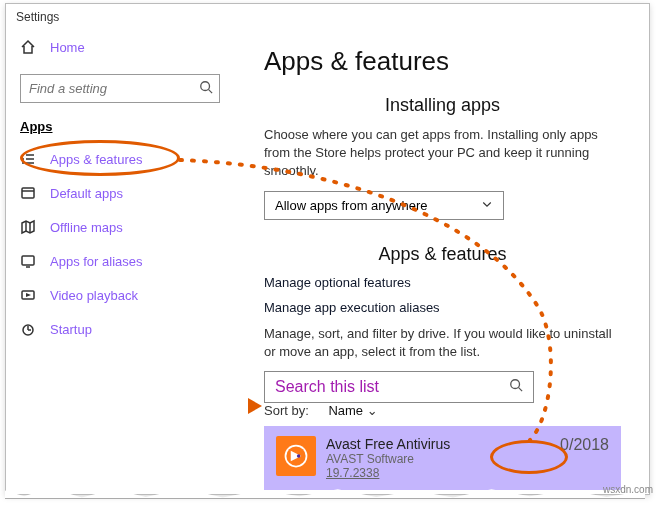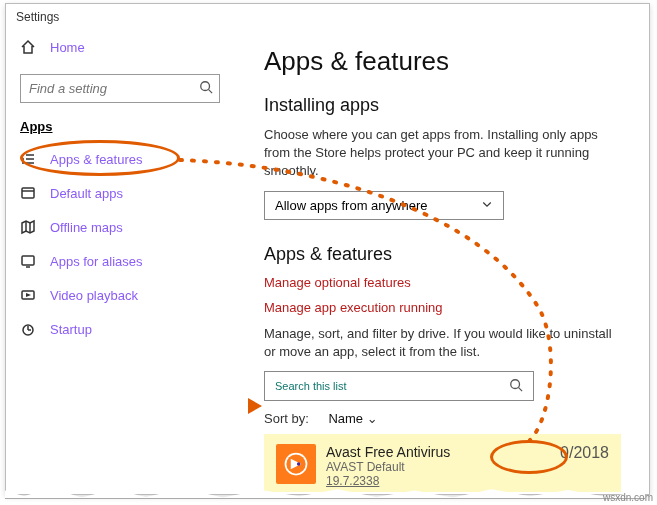--- a/index.html
+++ b/index.html
@@ -14,50 +14,50 @@
   .nav-item .icon { width: 16px; height: 16px; display: inline-flex; align-items: center; justify-content: center; }
   .nav-item .icon svg { stroke: #333; stroke-width: 1.5; fill: none; }
 
   .search-box { margin: 10px 10px 10px 14px; position: relative; border: 1px solid #999; display:flex; align-items:flex-start; }
   .search-box input { border: none; outline: none; padding: 6px 28px 6px 8px; font-size: 13px; width: 100%; font-style: italic; color: #666; }
   .search-box .sicn { position: absolute; right: 6px; top: 5px; }
 
   .section-title { font-size: 13px; font-weight: 600; padding: 6px 14px 8px 14px; text-decoration: underline; }
 
   h1 { font-size: 26px; font-weight: 400; margin: 4px 0 18px 0; color: #111; }
-  h2 { font-size: 18px; font-weight: 400; margin: 12px 0 10px 0; color: #111; }
+  h2 { font-size: 18px; font-weight: 400; margin: 12px 0 10px 0; color: #111; text-align: center; }
   .desc { font-size: 13px; color: #333; line-height: 1.4; margin-bottom: 10px; }
 
   .dropdown { border: 1px solid #888; padding: 6px 10px; width: 240px; font-size: 13px; display:flex; justify-content:space-between; align-items:center; margin-bottom: 24px; }
 
-  .link { color: #b91c1c; font-size: 13px; display: block; margin-bottom: 10px; }
-
-  .filter-input { border: 1px solid #888; padding: 6px 10px; width: 270px; font-size: 11px; display:flex; justify-content:space-between; align-items:center; color:#0f766e; margin-bottom:10px;}
+  .link { color: #0f172a; font-size: 13px; display: block; margin-bottom: 10px; }
+
+  .filter-input { border: 1px solid #888; padding: 6px 10px; width: 270px; font-size: 16px; display:flex; justify-content:space-between; align-items:center; color:#a21caf; }
 
   .sort-row { font-size: 13px; color:#333; display:flex; gap:20px; margin-bottom:8px;}
   .sort-row .val { color:#111;margin-left:16px; }
 
-  .app-card { background:#fef9c3; padding:10px 12px 10px 12px; display:flex; flex-direction:column; }
+  .app-card { background:#c4b5fd; padding:10px 12px 10px 12px; display:flex; flex-direction:column; }
   .app-top { display:flex; gap:10px; align-items:flex-start;}
   .app-icon { width:40px; height:40px; background:#ff7a18; display:flex; align-items:center; justify-content:center; border-radius:2px; }
   .app-meta { flex:1; }
   .app-name { font-size:14px; color:#222; }
   .app-vendor { font-size:12px; color:#666; }
   .app-version { font-size:12px; color:#666;text-decoration:underline; }
   .app-date { font-size:16px; color:#555; margin-left:auto; }
 
   
   .anno-ellipse { position:absolute; border:3px solid #e05a00; border-radius:50%; pointer-events:none; }
   .anno-ellipse.e1 { left:20px; top:140px; width:160px; height:36px; }
   .anno-ellipse.e2 { left:490px; top:440px; width:78px; height:34px; }
   .anno-arrowhead { position:absolute; left:248px; top:398px; width:0; height:0; border-top:8px solid transparent; border-bottom:8px solid transparent; border-left:14px solid #e05a00; }
 
   .dotted-path { position:absolute; left:0; top:0; pointer-events:none; }
 
-  .watermark { position:absolute; right:4px; bottom:2px; font-size:10px; color:#888; }
+  .watermark { position:absolute; right:4px; bottom:10px; font-size:10px; color:#888; }
 
   
   .torn { position:absolute; left:5px; bottom:6px; width:640px; height:14px; background:#fff; clip-path: polygon(0% 40%,3% 80%,7% 20%,12% 90%,17% 30%,22% 85%,28% 25%,34% 90%,40% 35%,46% 80%,52% 30%,58% 85%,64% 40%,70% 90%,76% 30%,82% 80%,88% 35%,94% 85%,100% 40%,100% 100%,0% 100%); box-shadow:0 -1px 0 #aaa inset; }
 </style>
 </head>
 <body>
 
 <div class="window">
   <div class="titlebar">Settings</div>
   <div class="layout">
@@ -160,21 +160,21 @@
         <span>Allow apps from anywhere</span>
         <span>
           <svg width="12" height="12" viewBox="0 0 16 16">
               <path d="M3 6 L8 11 L13 6" fill="none" stroke="#333" stroke-width="1.5"></path>
             </svg>
         </span>
       </div>
 
       <h2>Apps &amp; features</h2>
       <a class="link">Manage optional features</a>
-      <a class="link">Manage app execution running</a>
+      <a class="link">Manage app execution aliases</a>
 
       <p class="desc">Manage, sort, and filter by drive. If you would like to uninstall or move an app, select it from the list.</p>
 
       <div class="filter-input">
         <span>Search this list</span>
         <span>
           <svg width="14" height="14" viewBox="0 0 16 16">
               <circle cx="7" cy="7" r="5" fill="none" stroke="#555" stroke-width="1.5"></circle>
               <line x1="11" y1="11" x2="15" y2="15" stroke="#555" stroke-width="1.5"></line>
             </svg>
@@ -194,21 +194,21 @@
           <div class="app-icon">
             <svg width="28" height="28" viewBox="0 0 32 32">
                 <circle cx="16" cy="16" r="13" fill="#fff"></circle>
                 <circle cx="16" cy="16" r="11" fill="#ff7a18"></circle>
                 <path d="M10 10 L22 16 L10 22 Z" fill="#fff"></path>
                 <circle cx="19" cy="16" r="2" fill="#4a2aa0"></circle>
               </svg>
           </div>
           <div class="app-meta">
             <div class="app-name">Avast Free Antivirus</div>
-            <div class="app-vendor">AVAST Default</div>
+            <div class="app-vendor">AVAST Software</div>
             <div class="app-version">19.7.2338</div>
           </div>
           <div class="app-date">0/2018</div>
         </div>
 
       </div>
 
     </div>
   </div>
 </div>

